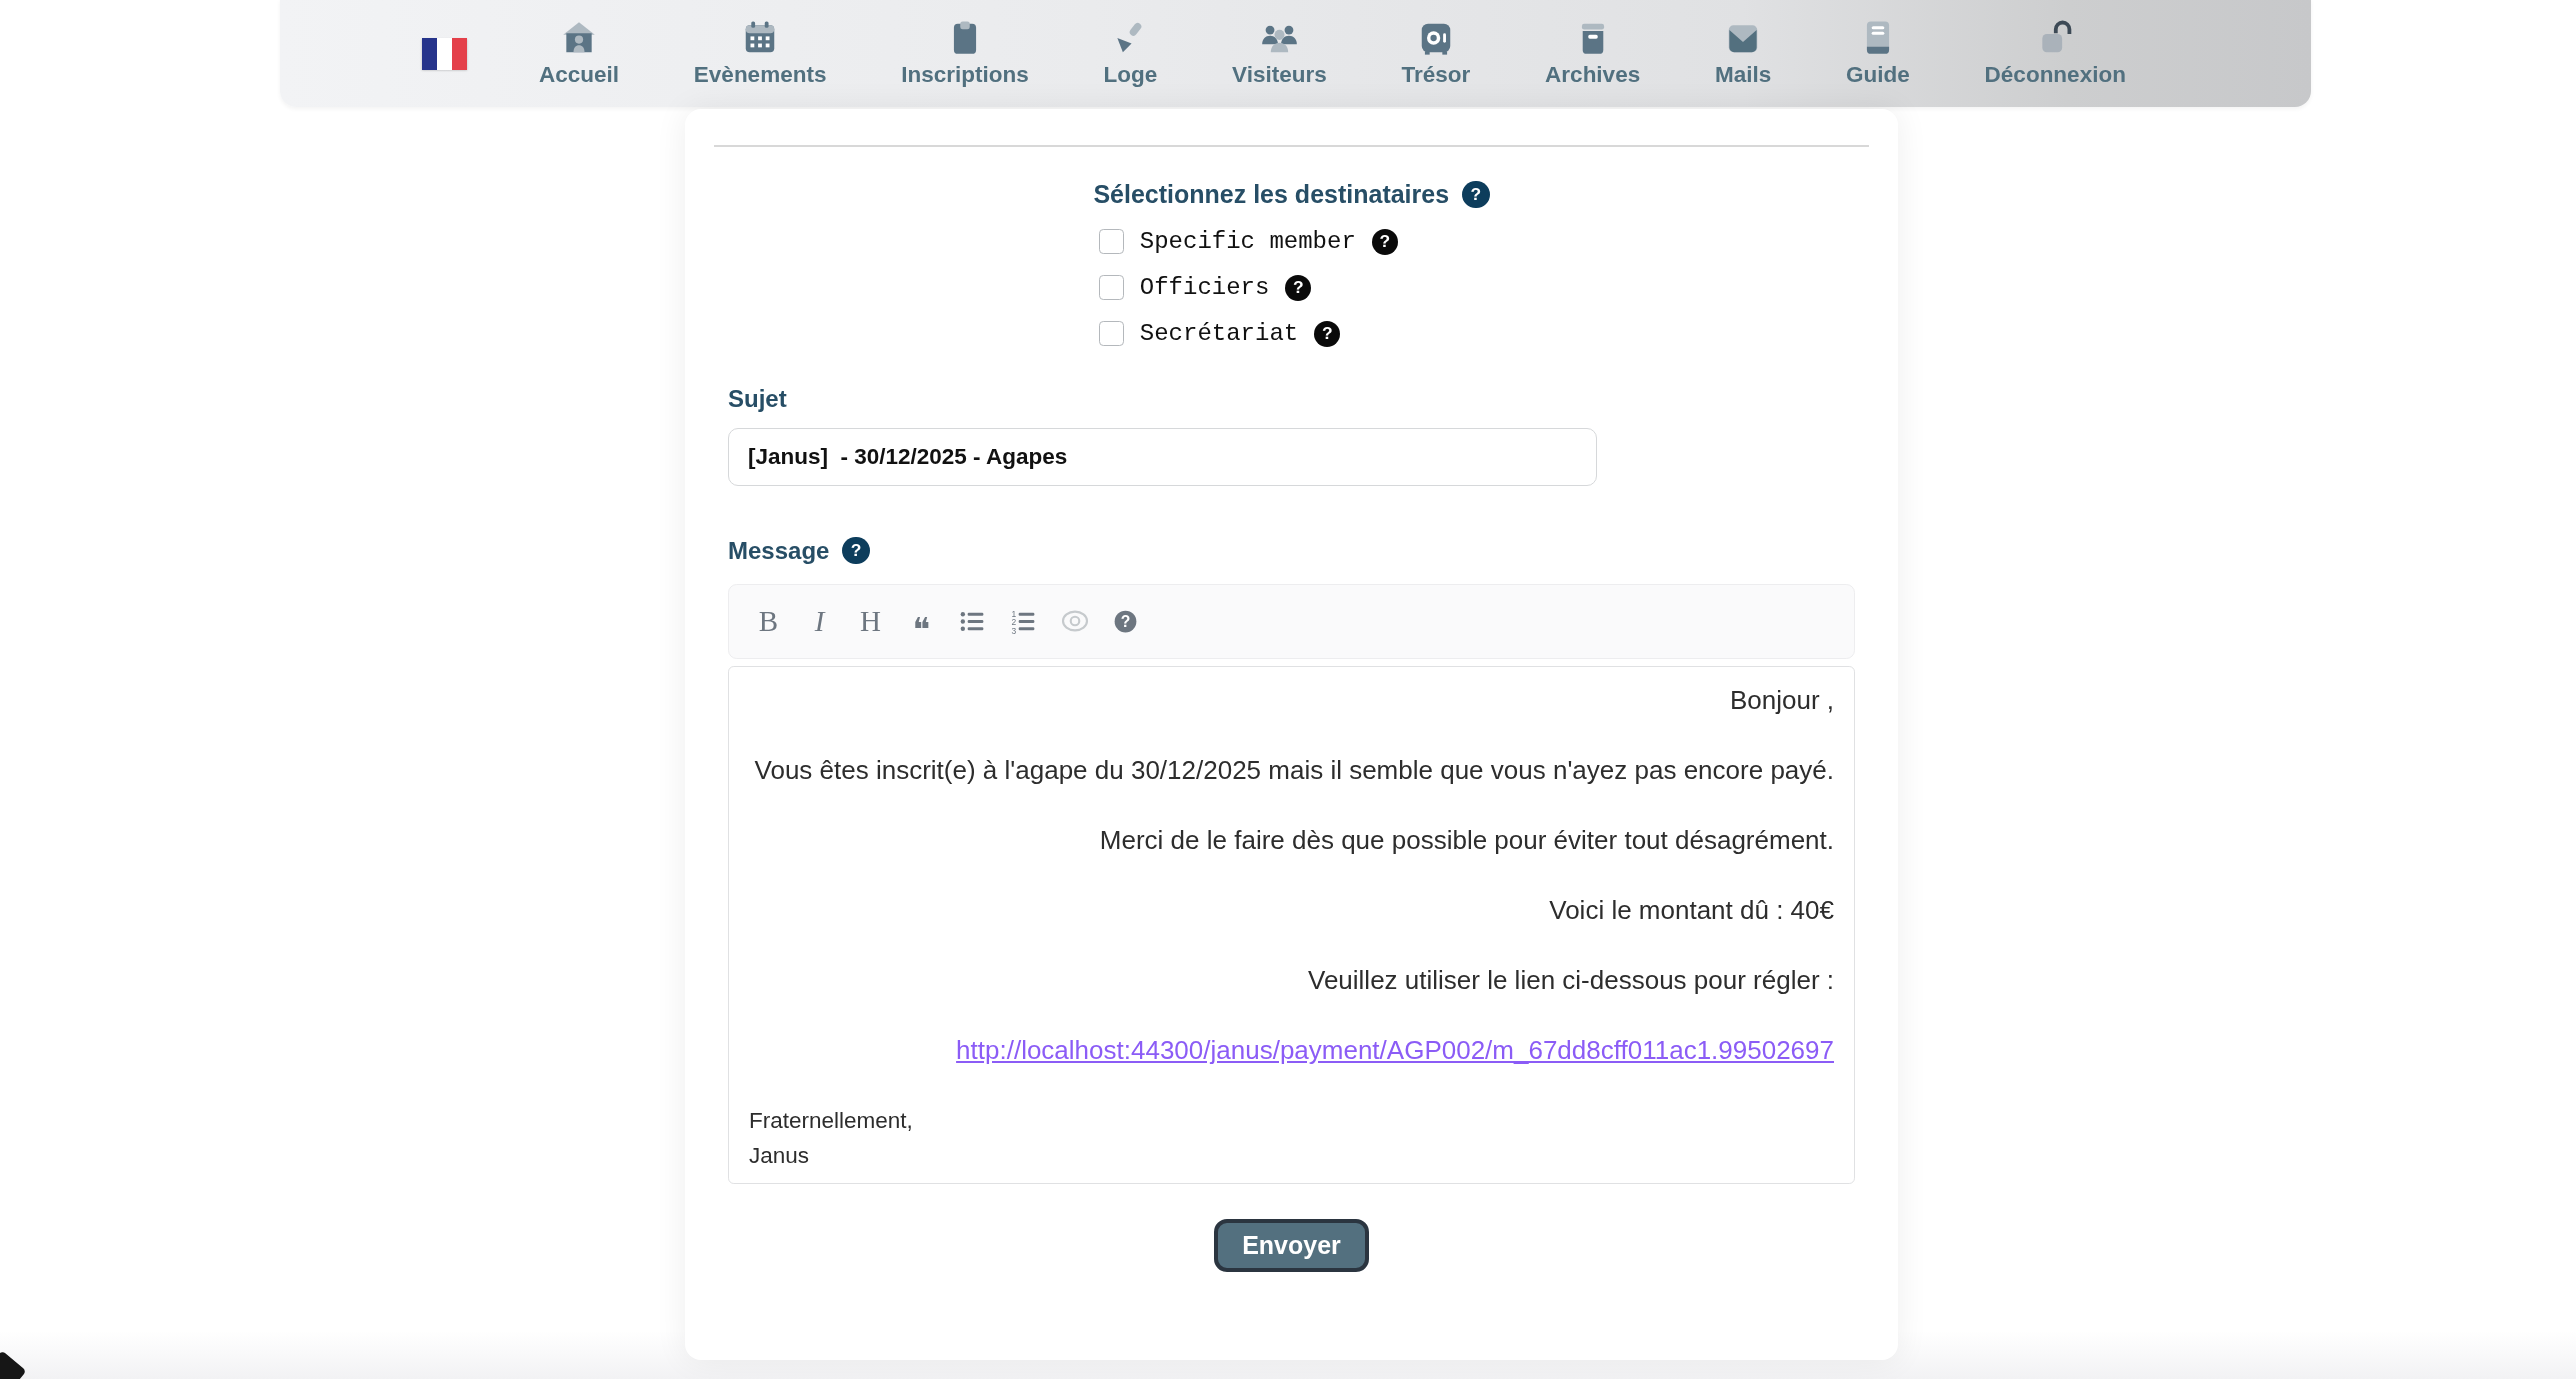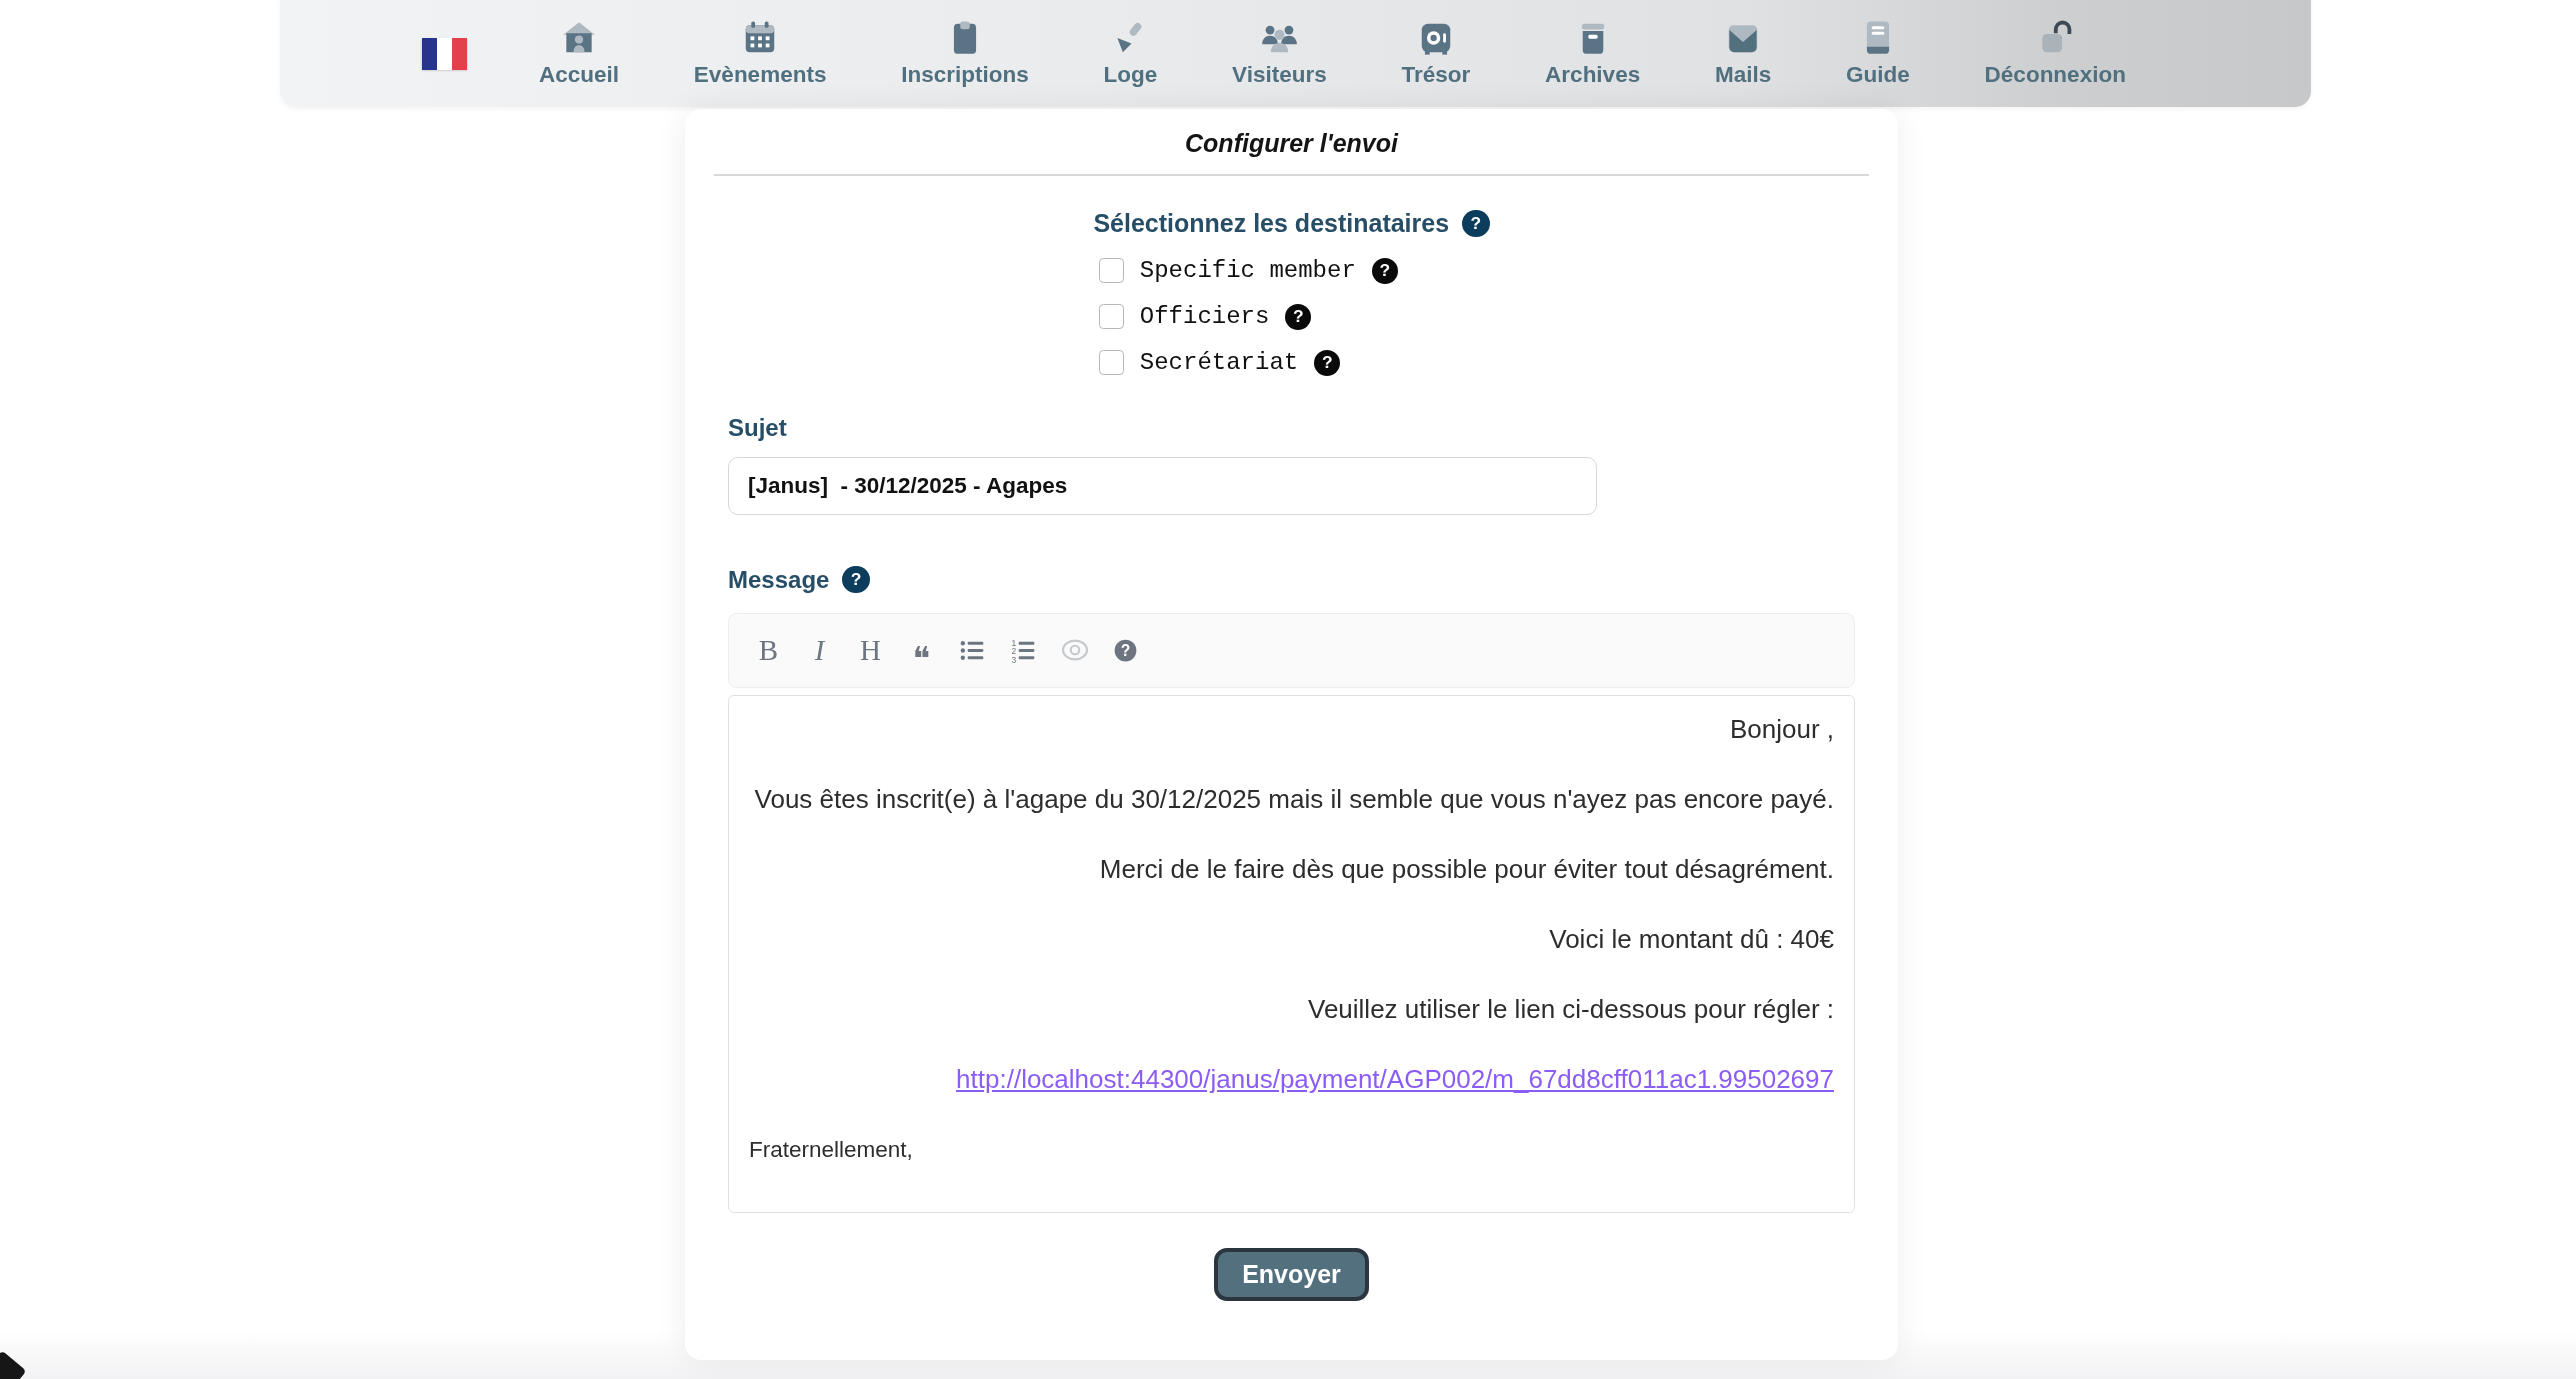--- a/index.html
+++ b/index.html
@@ -251,21 +251,20 @@
           </svg>
       </span>
       <span class="nlabel">Déconnexion</span>
     </div>
 
   </div>
 </div>
 
 <div class="card">
 
-  <div class="page-title">Configurer l'envoi</div>
   <hr class="title-rule">
 
   <div class="recipients">
     <div class="recipients-heading">
       <span class="rh-text">Sélectionnez les destinataires</span>
       <span class="badge navy">?</span>
     </div>
 
     <div class="cb-row">
       <span class="cb"></span>
@@ -334,20 +333,21 @@
   </div>
 
   <div class="editor-body">
     <p>Bonjour ,</p>
     <p>Vous êtes inscrit(e) à l'agape du 30/12/2025 mais il semble que vous n'ayez pas encore payé.</p>
     <p>Merci de le faire dès que possible pour éviter tout désagrément.</p>
     <p>Voici le montant dû : 40€</p>
     <p>Veuillez utiliser le lien ci-dessous pour régler :</p>
     <p><a href="#">http://localhost:44300/janus/payment/AGP002/m_67dd8cff011ac1.99502697</a></p>
     <div class="sig-line">Fraternellement,</div>
+    <div class="sig-line">Janus</div>
   </div>
 
   <button class="send-button">Envoyer</button>
 
 </div>
 
 <div class="cursor-artifact"></div>
 
 
 </body></html>

